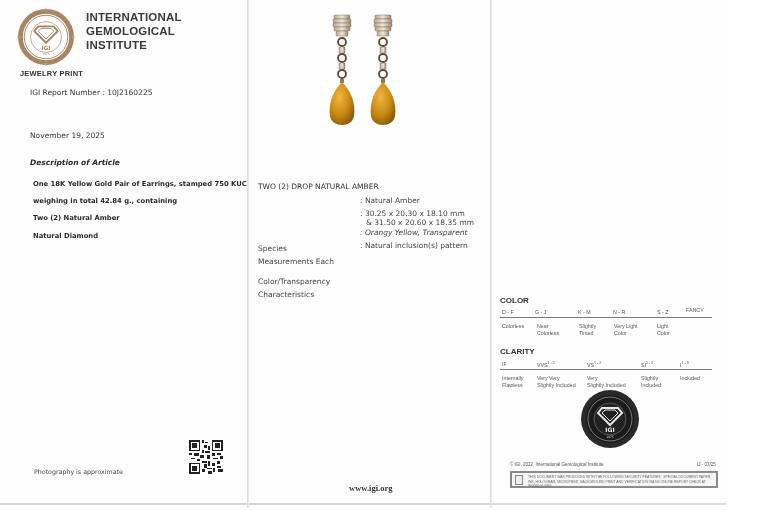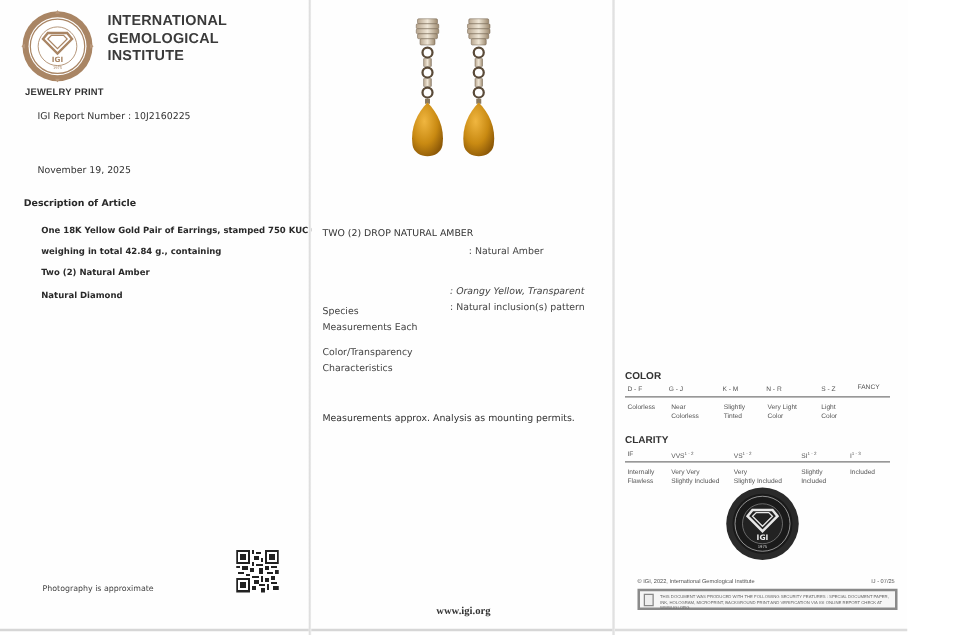--- a/index.html
+++ b/index.html
@@ -81,21 +81,21 @@
       <div>GEMOLOGICAL</div>
       <div>INSTITUTE</div>
     </div>
     <div class="report-type">JEWELRY PRINT</div>
 
     <div class="txt t-regular" style="left:30px; top:88px;text-align:center;">
       <span>IGI Report Number :</span>
       <span>10J2160225</span>
     </div>
     <div class="txt t-regular" style="left:30px; top:131px;">November 19, 2025</div>
-    <div class="txt t-heading" style="left:19px; top:158px;">Description of Article</div>
+    <div class="txt t-heading" style="left:30px; top:158px;font-style:italic;">Description of Article</div>
     <div class="txt t-bold" style="left:33px; top:180px;">One 18K Yellow Gold Pair of Earrings, stamped 750 KUCK,</div>
     <div class="txt t-bold" style="left:33px; top:197px;">weighing in total 42.84 g., containing</div>
     <div class="txt t-bold" style="left:33px; top:214px;">Two (2) Natural Amber</div>
     <div class="txt t-bold" style="left:33px; top:232px;">Natural Diamond</div>
 
     <div class="txt" style="left:34px; top:468px; font-size:6.3px; color:#444;">Photography is approximate</div>
 
     <svg class="qr" viewBox="0 0 21 21" shape-rendering="crispEdges">
       <rect width="21" height="21" fill="#fff"></rect>
       <g fill="#222">
@@ -189,31 +189,34 @@
       <rect x="19" y="53" width="6" height="6" fill="url(#gold)" stroke="#6e5e4a" stroke-width="0.4"></rect>
       <circle cx="22" cy="64" r="4" fill="none" stroke="#5a4a38" stroke-width="1.8"></circle>
       <rect x="20" y="69" width="4" height="4" fill="#8a7a60"></rect>
       <path d="M22,72 C14,80 8,92 10,106 C12,118 32,118 34,106 C36,92 30,80 22,72 Z" fill="url(#amber)"></path>
     </g>
   </svg>
 
   <div class="spec-title">TWO (2) DROP NATURAL AMBER</div>
 
   <div class="spec-row" style="top:196px;">Species</div>
-  <div class="spec-val" style="top:196px;margin-left:15px;">: Natural Amber</div>
+  <div class="spec-val" style="top:196px;">: Natural Amber</div>
 
   <div class="spec-row" style="top:209px;">Measurements Each</div>
+  <div class="spec-val" style="top:209px;">
+    <div>: 30.25 x 20.30 x 18.10 mm</div>
+    <div style="padding-left:6px;">&amp; 31.50 x 20.60 x 18.35 mm</div>
+  </div>
 
   <div class="spec-row" style="top:229px;">Color/Transparency</div>
   <div class="spec-val" style="top:228px;font-style:italic;">: Orangy Yellow, Transparent</div>
 
   <div class="spec-row" style="top:242px;">Characteristics</div>
   <div class="spec-val" style="top:241px;">: Natural inclusion(s) pattern</div>
 
-  <div class="spec-row" style="top:282px; color:#333;">Measurements approx. Analysis as mounting permits.</div>
 
   <div class="www">www.igi.org</div>
 
   <div class="fold f2"></div>
 
   <div class="panel right"></div>
 
   <div class="scale-title" style="top:296px;">COLOR</div>
   <div class="scale-grade" style="left:502px; top:309px;">D - F</div>
   <div class="scale-grade" style="left:535px; top:309px;">G - J</div>

